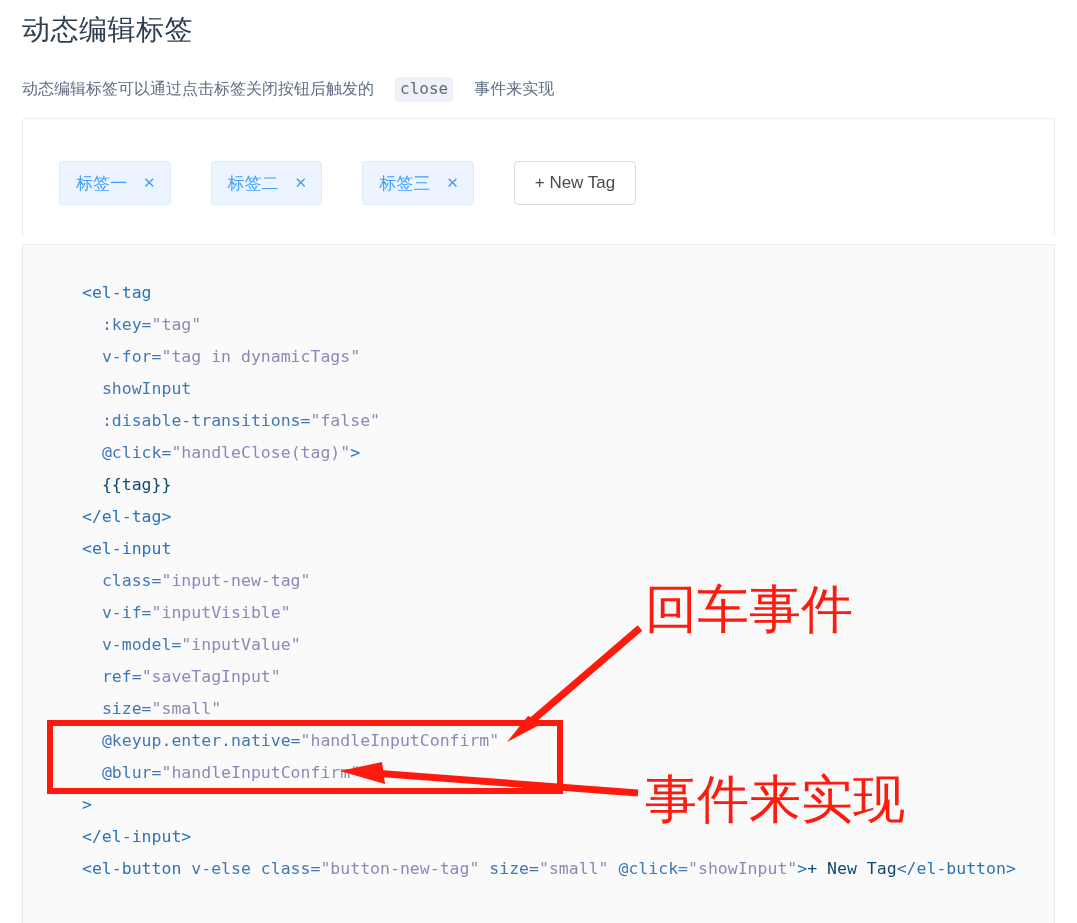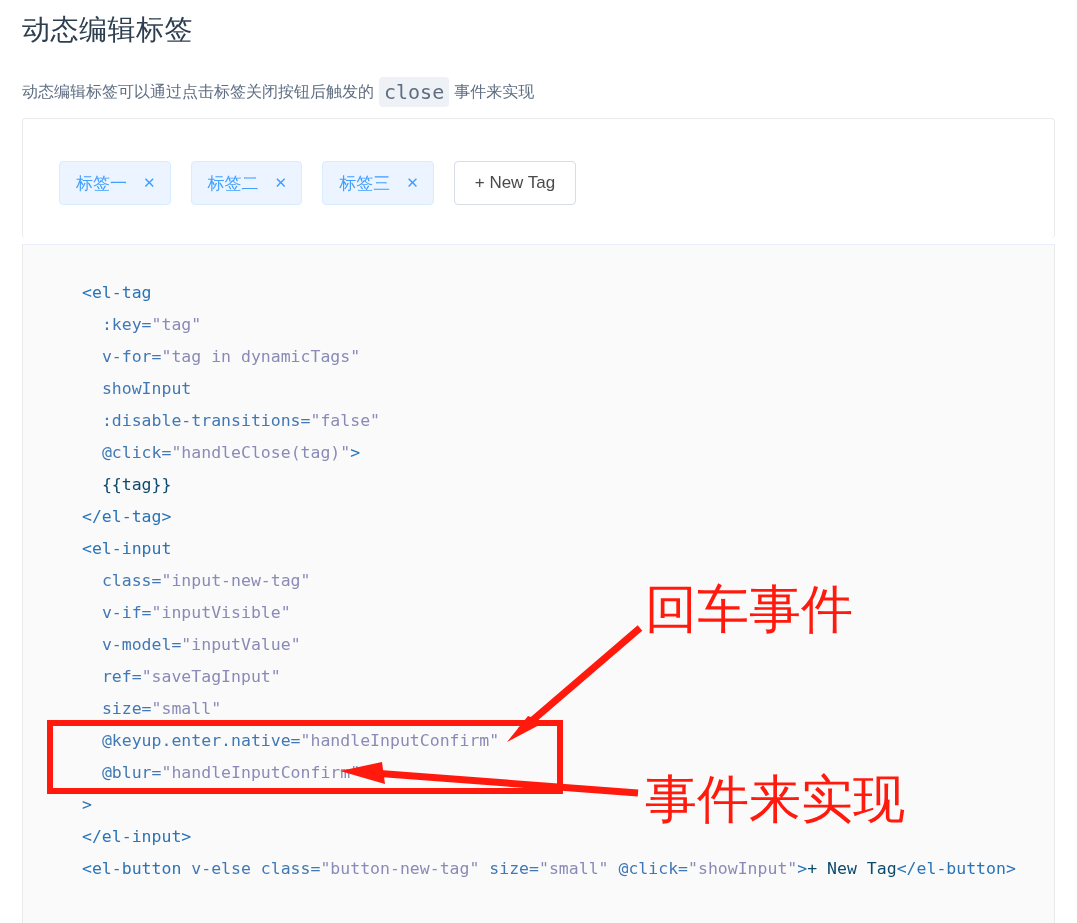--- a/index.html
+++ b/index.html
@@ -27,31 +27,31 @@
     letter-spacing: 0.5px;
     font-family: Liberation Mono, monospace;
   }
   .page-desc {
     font-size: 16px;
     color: #5e6d82;
     padding: 26px 0 0 22px;
     line-height: 1.5;
     display: flex;
     align-items: center;
-    gap: 0px;
+    gap: 16px;
   }
   .inline-code {
     display: inline-block;
     background: #eef1f6;
     color: #5e6d82;
     border-radius: 4px;
     padding: 1px 5px;
     margin: 0 5px;
     font-family: "DejaVu Sans Mono", monospace;
-    font-size: 20px;
+    font-size: 16px;
     line-height: 1.4;
   }
 
   
   .demo-card {
     position: absolute;
     left: 22px;
     top: 118px;
     width: 1033px;
     border: 1px solid #ebebeb;
@@ -70,21 +70,21 @@
     display: inline-flex;
     align-items: center;
     height: 44px;
     box-sizing: border-box;
     background-color: #ecf5ff;
     border: 1px solid #d9ecff;
     border-radius: 4px;
     color: #409eff;
     font-size: 17px;
     padding: 0 14px 0 16px;
-    margin-right: 20px;
+    margin-right: 40px;
     white-space: nowrap;
   }
   .el-tag .tag-text { line-height: 1; }
   .el-tag .tag-close {
     margin-left: 16px;
     font-size: 15px;
     color: #409eff;
     cursor: pointer;
     line-height: 1;
     font-family: "DejaVu Sans", sans-serif;

